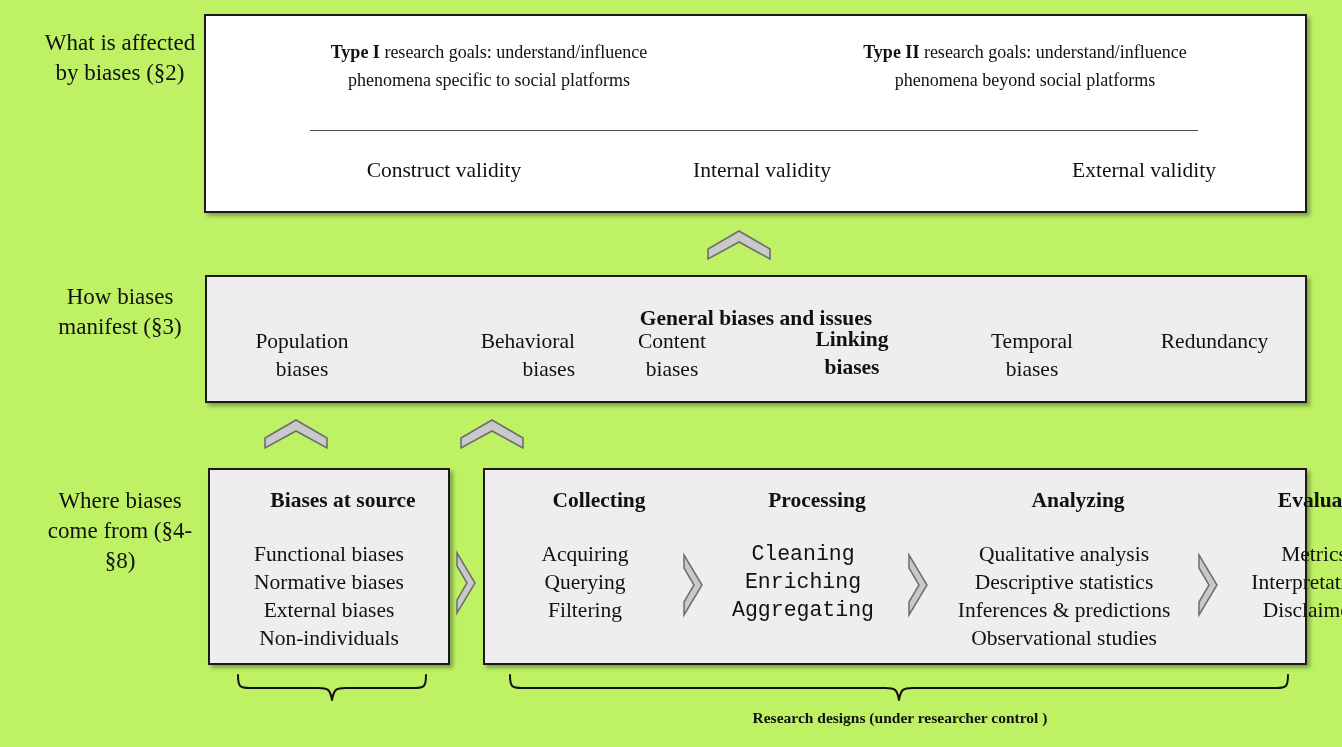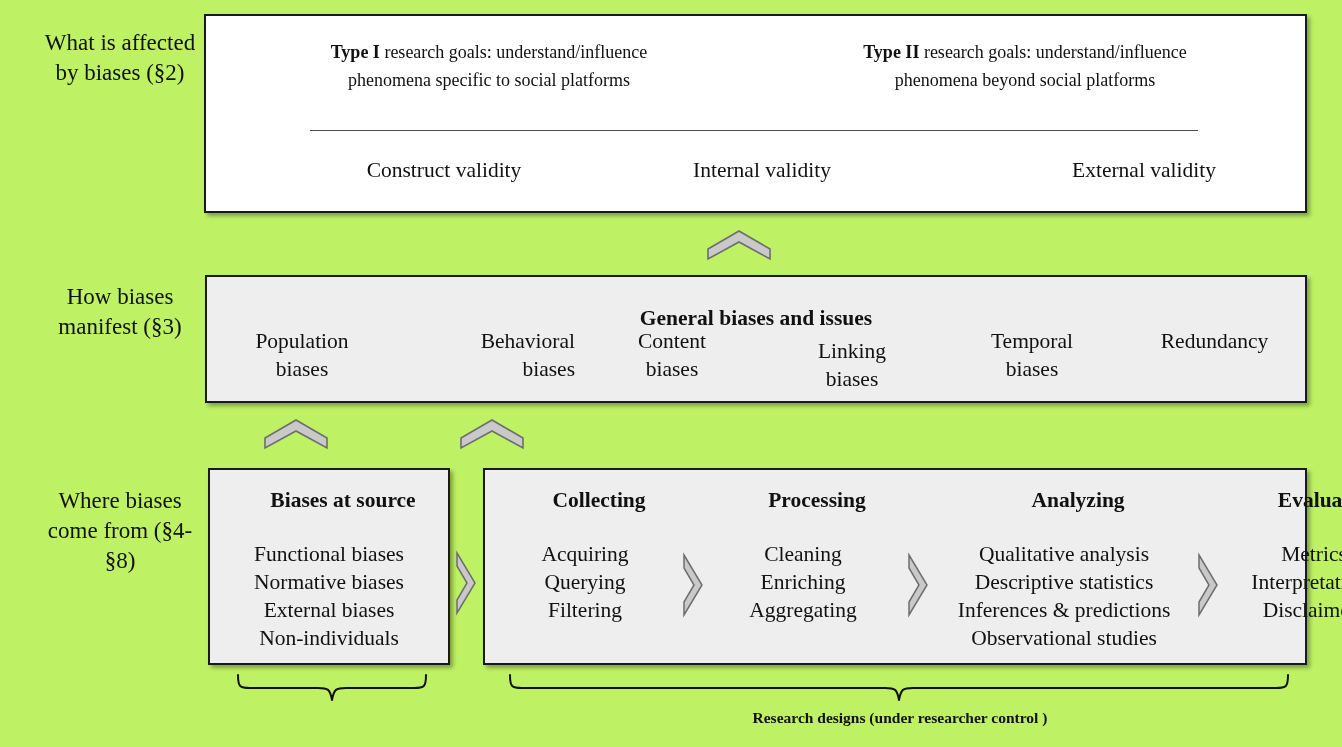--- a/index.html
+++ b/index.html
@@ -156,21 +156,21 @@
       <div>biases</div>
     </div>
     <div class="bias-col" style="left:198px; top:50px; width:170px;text-align:right;">
       <div>Behavioral</div>
       <div>biases</div>
     </div>
     <div class="bias-col" style="left:380px; top:50px; width:170px;">
       <div>Content</div>
       <div>biases</div>
     </div>
-    <div class="bias-col" style="left:560px; top:60px; width:170px;">
+    <div class="bias-col" style="left:560px; top:48px; width:170px;font-weight:bold;">
       <div>Linking</div>
       <div>biases</div>
     </div>
     <div class="bias-col" style="left:740px; top:50px; width:170px;">
       <div>Temporal</div>
       <div>biases</div>
     </div>
     <div class="bias-col" style="left:920px; top:50px; width:175px;">
       <div>Redundancy</div>
       <div></div>
@@ -214,21 +214,21 @@
       <div>Filtering</div>
     </div>
 
     <div class="chev" style="left:197px; top:84px; width:22px; height:62px;">
       <svg width="22" height="62" viewBox="0 0 22 62">
         <polygon points="2,1 20,31 2,61 2,48 12,31 2,14" fill="#c9c9c9" stroke="#6e6e6e" stroke-width="1.5" stroke-linejoin="miter"></polygon>
       </svg>
     </div>
 
     <div class="stage-title" style="left:222px; top:17px; width:192px;">Processing</div>
-    <div class="stage-items" style="left:222px; top:70px; width:192px;">
+    <div class="stage-items" style="left:222px; top:70px; width:192px;font-family:Liberation Mono, monospace;">
       <div>Cleaning</div>
       <div>Enriching</div>
       <div>Aggregating</div>
     </div>
 
     <div class="chev" style="left:422px; top:84px; width:22px; height:62px;">
       <svg width="22" height="62" viewBox="0 0 22 62">
         <polygon points="2,1 20,31 2,61 2,48 12,31 2,14" fill="#c9c9c9" stroke="#6e6e6e" stroke-width="1.5" stroke-linejoin="miter"></polygon>
       </svg>
     </div>

